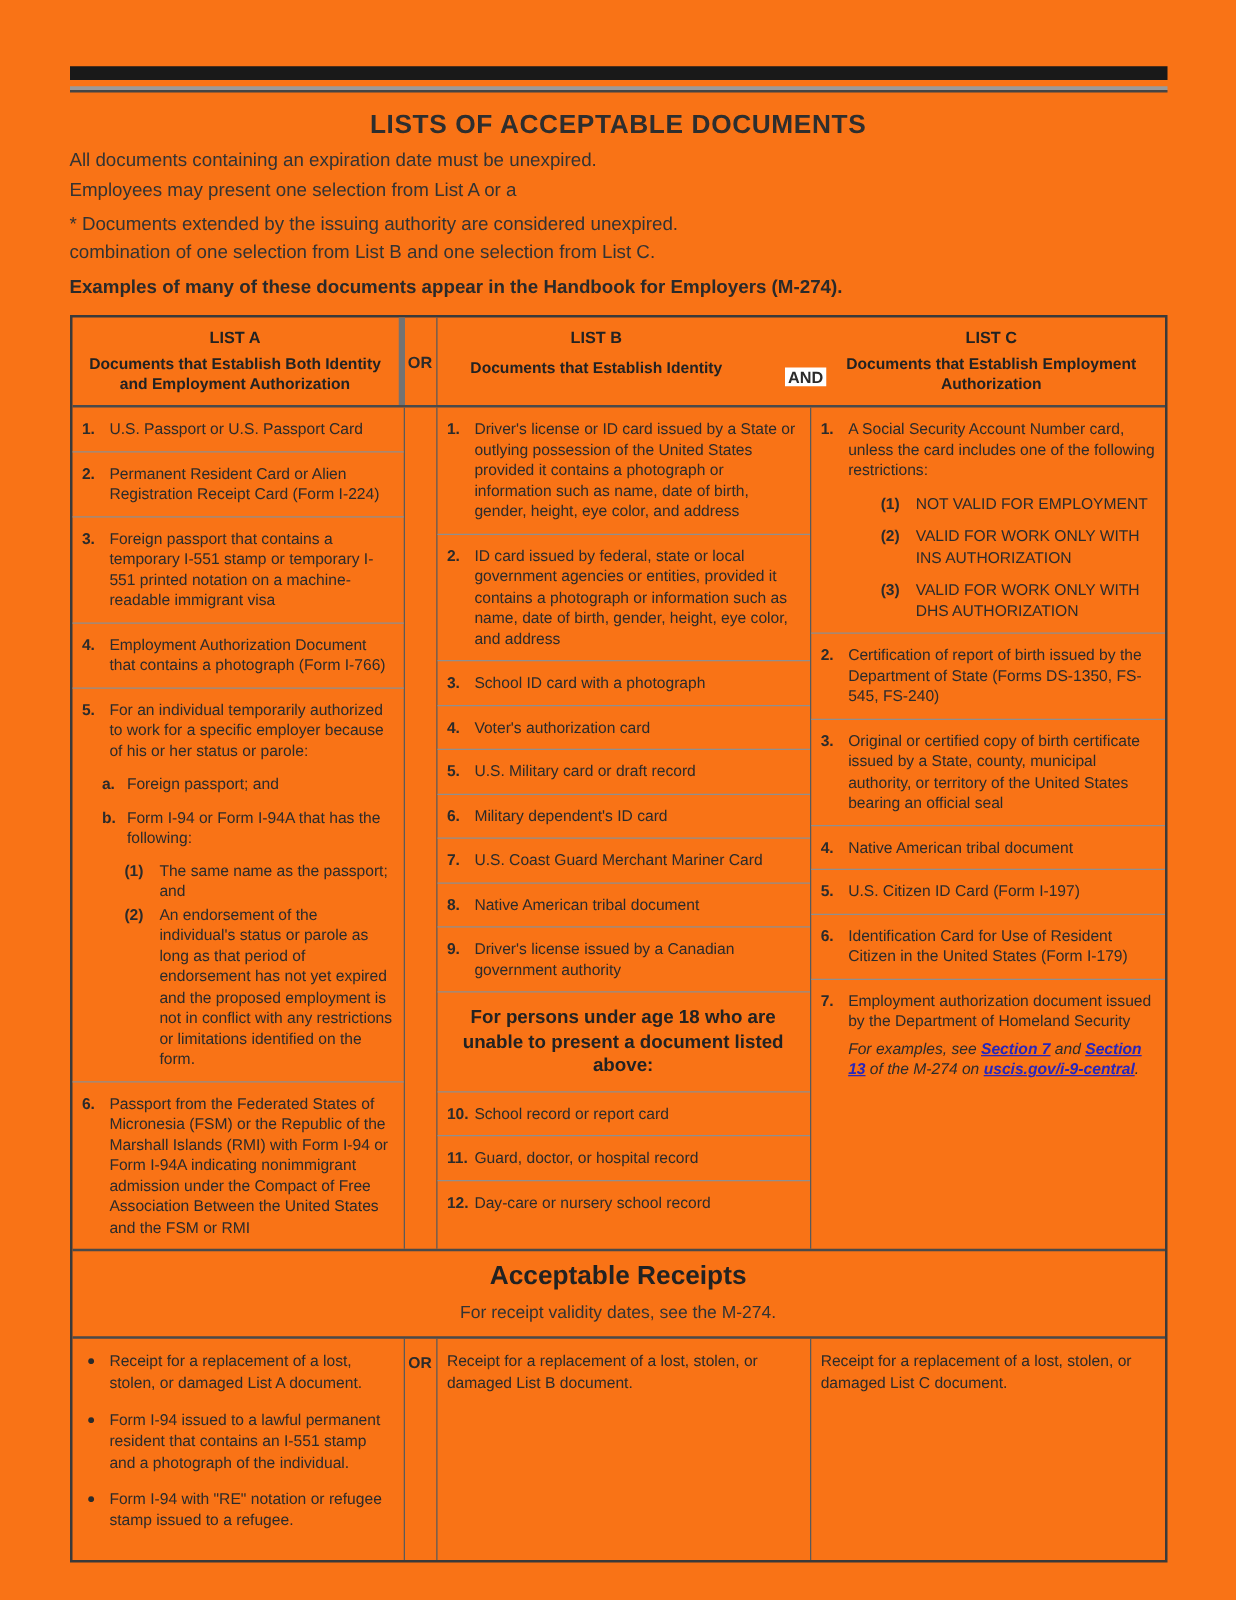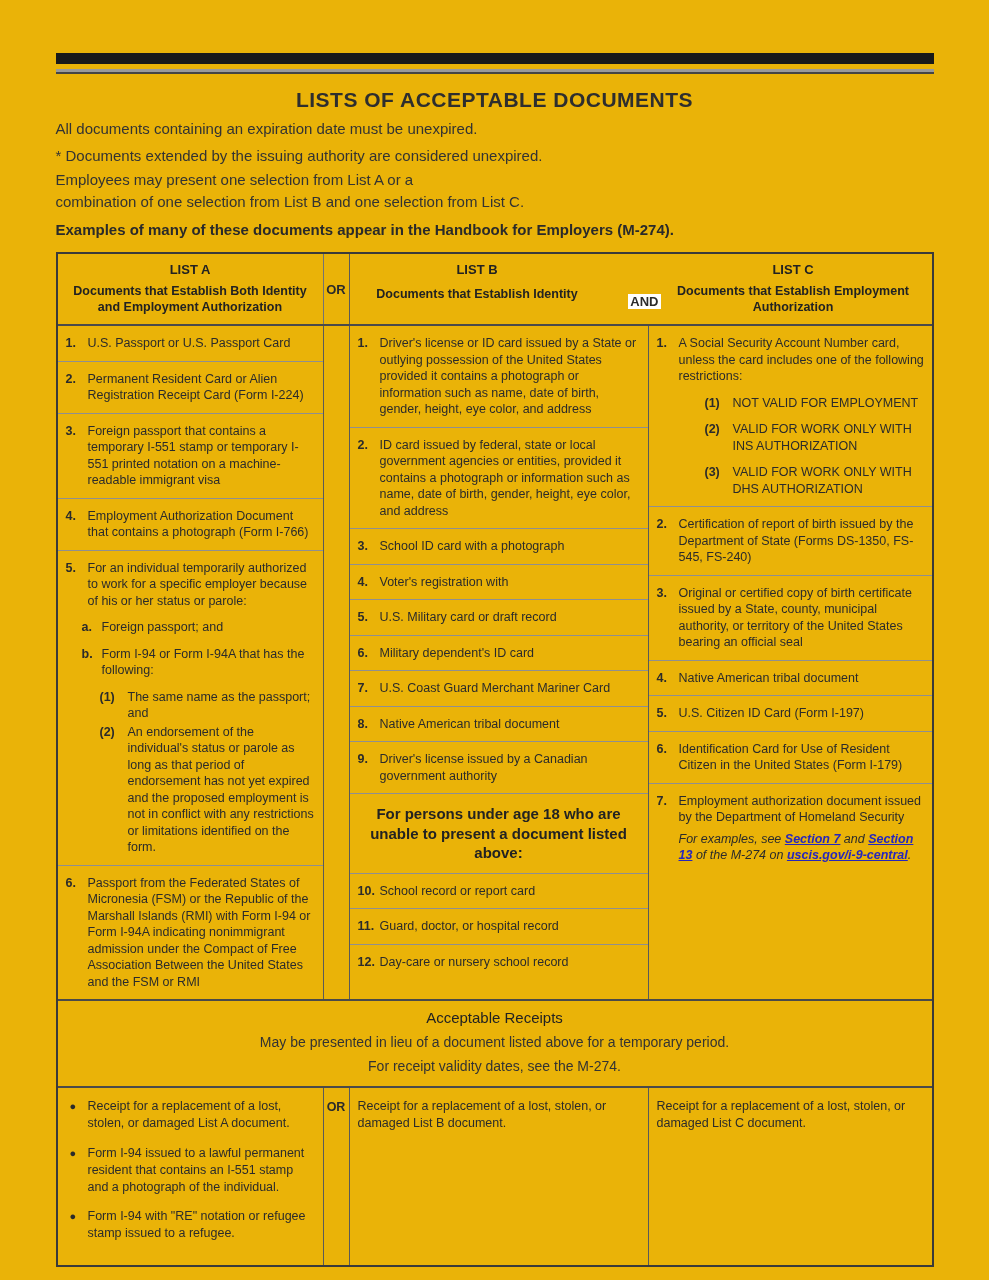--- a/index.html
+++ b/index.html
@@ -1,38 +1,38 @@
 <!DOCTYPE html>
 <html><head>
 <meta charset="utf-8">
 <style>
   * { margin:0; padding:0; box-sizing:border-box; }
   html,body { background:#e8e8e8; }
   body { font-family:"Liberation Sans", sans-serif; }
   .page {
-    width:989px; height:1280px; background:#eab308; margin:0 auto;
+    width:989px; height:1280px; background:#f97316; margin:0 auto;
     position:relative; overflow:hidden; color:#2b2b2b;
   }
   .content { width:878px; margin:0 auto; padding-top:53px; }
   .topbar { height:11px; background:#191919; }
   .topline1 { height:3px; background:#9a9a9a; margin-top:5px; }
   .topline2 { height:2px; background:#454545; }
   .title {
     text-align:center; font-size:21px; font-weight:700; letter-spacing:.5px;
     color:#2e2e2e; margin-top:14px;
   }
   .instr { font-size:15px; color:#333; margin-top:6px; line-height:1.4; }
   .instr.em { font-weight:700; color:#2a2a2a; margin-top:7px; }
 
   .doc-table { margin-top:12px; border:2px solid #3a3a3a; }
   .thead { display:flex; border-bottom:2px solid #4a4a4a; min-height:72px; }
   .hcell { padding:8px 4px 6px; text-align:center; }
   .hcell .ltitle { font-size:13px; font-weight:700; margin-bottom:7px; color:#222; }
   .hcell .lsub { font-size:12.5px; font-weight:700; line-height:1.25; color:#222; }
-  .hcell-a { width:266px; border-right:1px solid #737373; }
+  .hcell-a { width:266px; border-right:5px solid #737373; }
   .hcell-or { width:26px; border-right:1px solid #5a5a5a; display:flex; align-items:center; justify-content:center; font-size:13px; font-weight:700; }
   .hcell-b { width:299px; position:relative; padding-right:48px; }
   .hcell-b .lsub { margin-top:10px; }
   .and-label { position:absolute; right:-12px; top:40px; font-size:13px; font-weight:700; background:#fff; padding:0 2px; }
   .hcell-c { flex:1; padding-left:10px; }
 
   .tbody { display:flex; min-height:620px; align-items:stretch; }
   .col { display:flex; flex-direction:column; }
   .col-a { width:266px; border-right:1px solid #5a5a5a; }
   .col-or { width:26px; border-right:1px solid #5a5a5a; }
@@ -52,21 +52,21 @@
   .item.lvl2 .num { flex:0 0 28px; }
   #colC .item.lvl1 { margin-left:48px; }
   #colC .item.lvl1 .num { flex:0 0 28px; }
   .para { margin-top:5px; font-size:12.5px; line-height:1.32;font-style:italic; }
   .subhead { font-size:15px; font-weight:700; text-align:center; line-height:1.3; padding:10px 8px; color:#222; }
 
   .link { color:#2626bd; font-weight:700; text-decoration:underline; cursor:pointer; }
   .b { font-weight:700; }
 
   .receipts-band { border-top:2px solid #4a4a4a; border-bottom:2px solid #4a4a4a; padding:8px 10px 12px; text-align:center; }
-  .receipts-band .rtitle { font-size:15px; font-weight:400; color:#222; }
+  .receipts-band .rtitle { font-size:21px; font-weight:700; color:#222; }
   .receipts-band .rline { font-size:14px; color:#333; margin-top:8px; }
   .receipts-row { display:flex; min-height:166px; align-items:stretch; }
   .rcell { padding:10px 8px; font-size:12.5px; line-height:1.35; }
   .rcell-a { width:266px; border-right:1px solid #5a5a5a; }
   .rcell-or { width:26px; border-right:1px solid #5a5a5a; font-size:12.5px; font-weight:700; text-align:center; padding:12px 0 0; }
   .rcell-b { width:299px; border-right:1px solid #5a5a5a; }
   .rcell-c { flex:1; }
   .bullet { display:flex; margin-bottom:13px; }
   .bullet .dot { flex:0 0 22px; text-align:left; padding-left:4px; font-size:11px; line-height:1.55; }
   .bullet .btxt { flex:1; }
@@ -75,22 +75,22 @@
 <body>
 
 <div class="page">
   <div class="content">
     <div class="topbar"></div>
     <div class="topline1"></div>
     <div class="topline2"></div>
 
     <div class="title">LISTS OF ACCEPTABLE DOCUMENTS</div>
     <div class="instr">All documents containing an expiration date must be unexpired.</div>
+    <div class="instr" style="margin-top:3px;">Employees may present one selection from List A or a</div>
     <div class="instr">* Documents extended by the issuing authority are considered unexpired.</div>
-    <div class="instr" style="margin-top:3px;">Employees may present one selection from List A or a</div>
     <div class="instr" style="margin-top:1px;">combination of one selection from List B and one selection from List C.</div>
     <div class="instr em">Examples of many of these documents appear in the Handbook for Employers (M-274).</div>
 
     <div class="doc-table">
       <div class="thead">
         <div class="hcell hcell-a">
           <div class="ltitle">LIST A</div>
           <div class="lsub">Documents that Establish Both Identity and Employment Authorization</div>
         </div>
         <div class="hcell-or">OR</div>
@@ -203,21 +203,21 @@
                 <span class="num">3.</span>
                 <span class="itembody">
                   <div>School ID card with a photograph</div>
                 </span>
               </div>
             </div>
             <div class="cell">
               <div class="item lvl0">
                 <span class="num">4.</span>
                 <span class="itembody">
-                  <div>Voter's registration with</div>
+                  <div>Voter's authorization card</div>
                 </span>
               </div>
             </div>
             <div class="cell">
               <div class="item lvl0">
                 <span class="num">5.</span>
                 <span class="itembody">
                   <div>U.S. Military card or draft record</div>
                 </span>
               </div>
@@ -354,21 +354,20 @@
                   <div>Employment authorization document issued by the Department of Homeland Security</div>
                   <div class="para"><span>For examples, see </span><span class="link">Section 7</span><span> and </span><span class="link">Section 13</span><span> of the M-274 on </span><span class="link">uscis.gov/i-9-central</span><span>.</span></div>
                 </span>
               </div>
             </div>
           </div>
       </div>
 
       <div class="receipts-band">
         <div class="rtitle">Acceptable Receipts</div>
-        <div class="rline">May be presented in lieu of a document listed above for a temporary period.</div>
         <div class="rline">For receipt validity dates, see the M-274.</div>
       </div>
 
       <div class="receipts-row">
         <div class="rcell rcell-a" id="receiptsA">
             <div class="bullet">
               <span class="dot">●</span>
               <span class="btxt">Receipt for a replacement of a lost, stolen, or damaged List A document.</span>
             </div>
             <div class="bullet">

